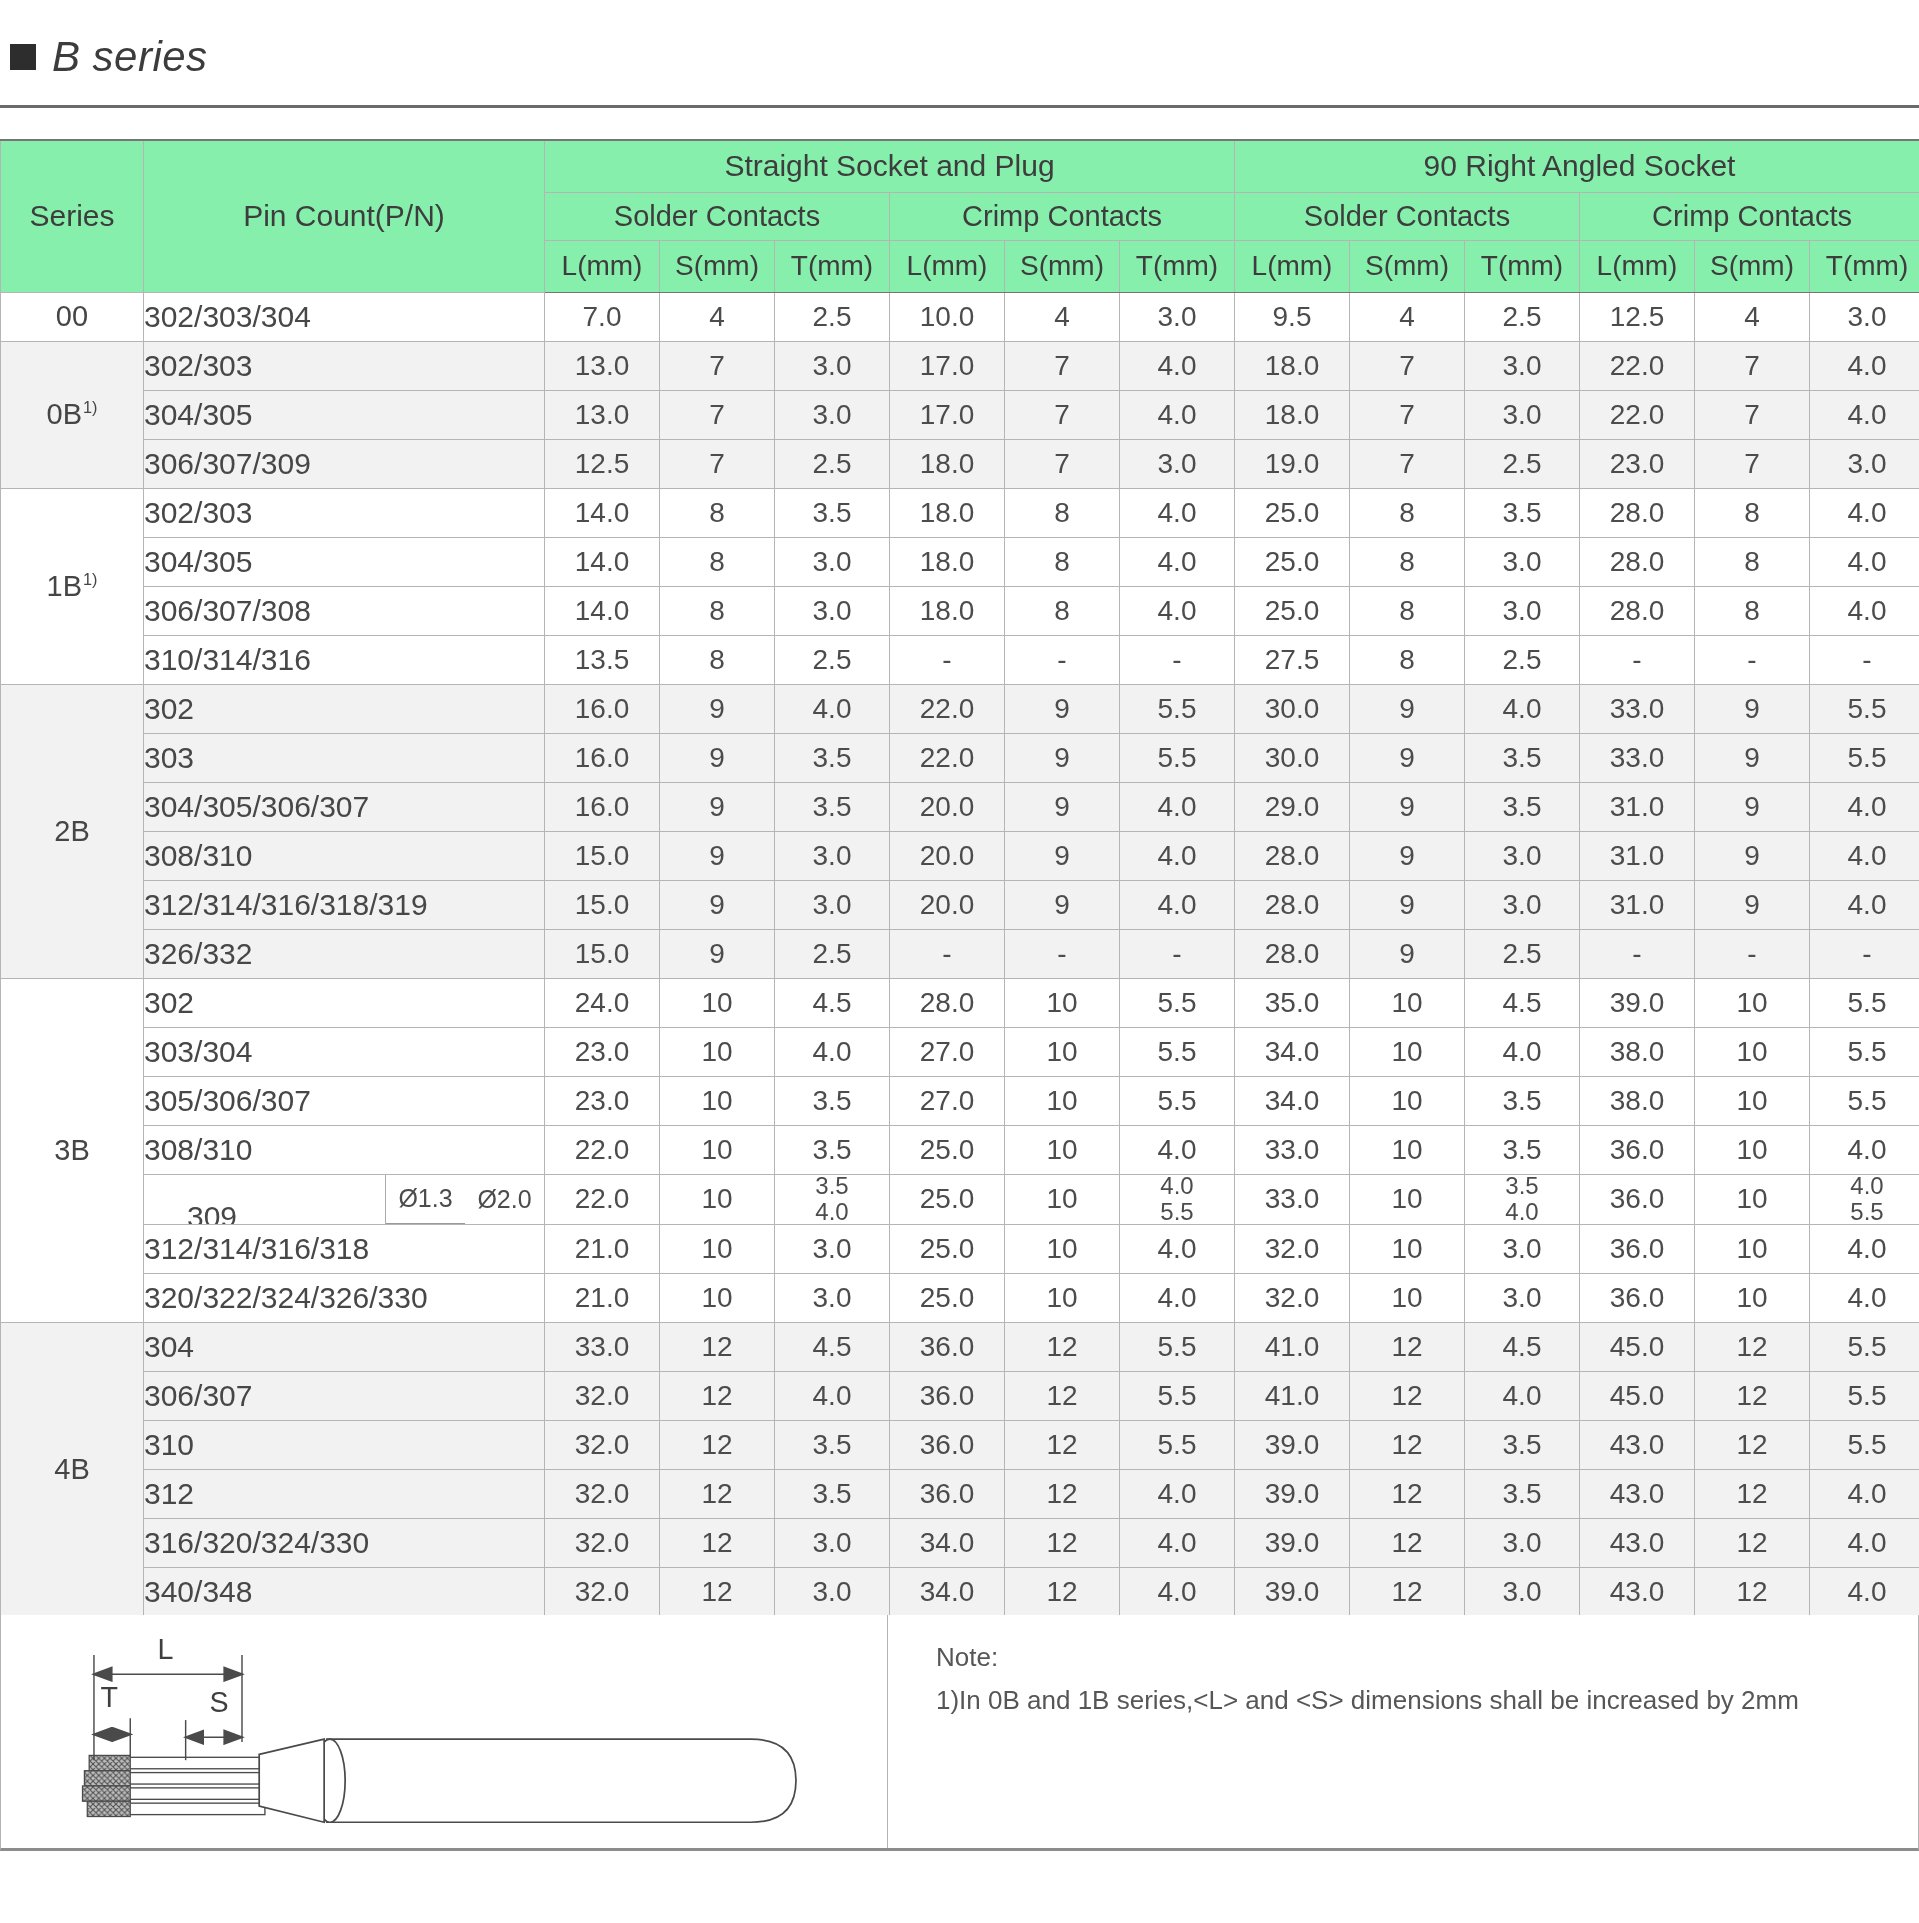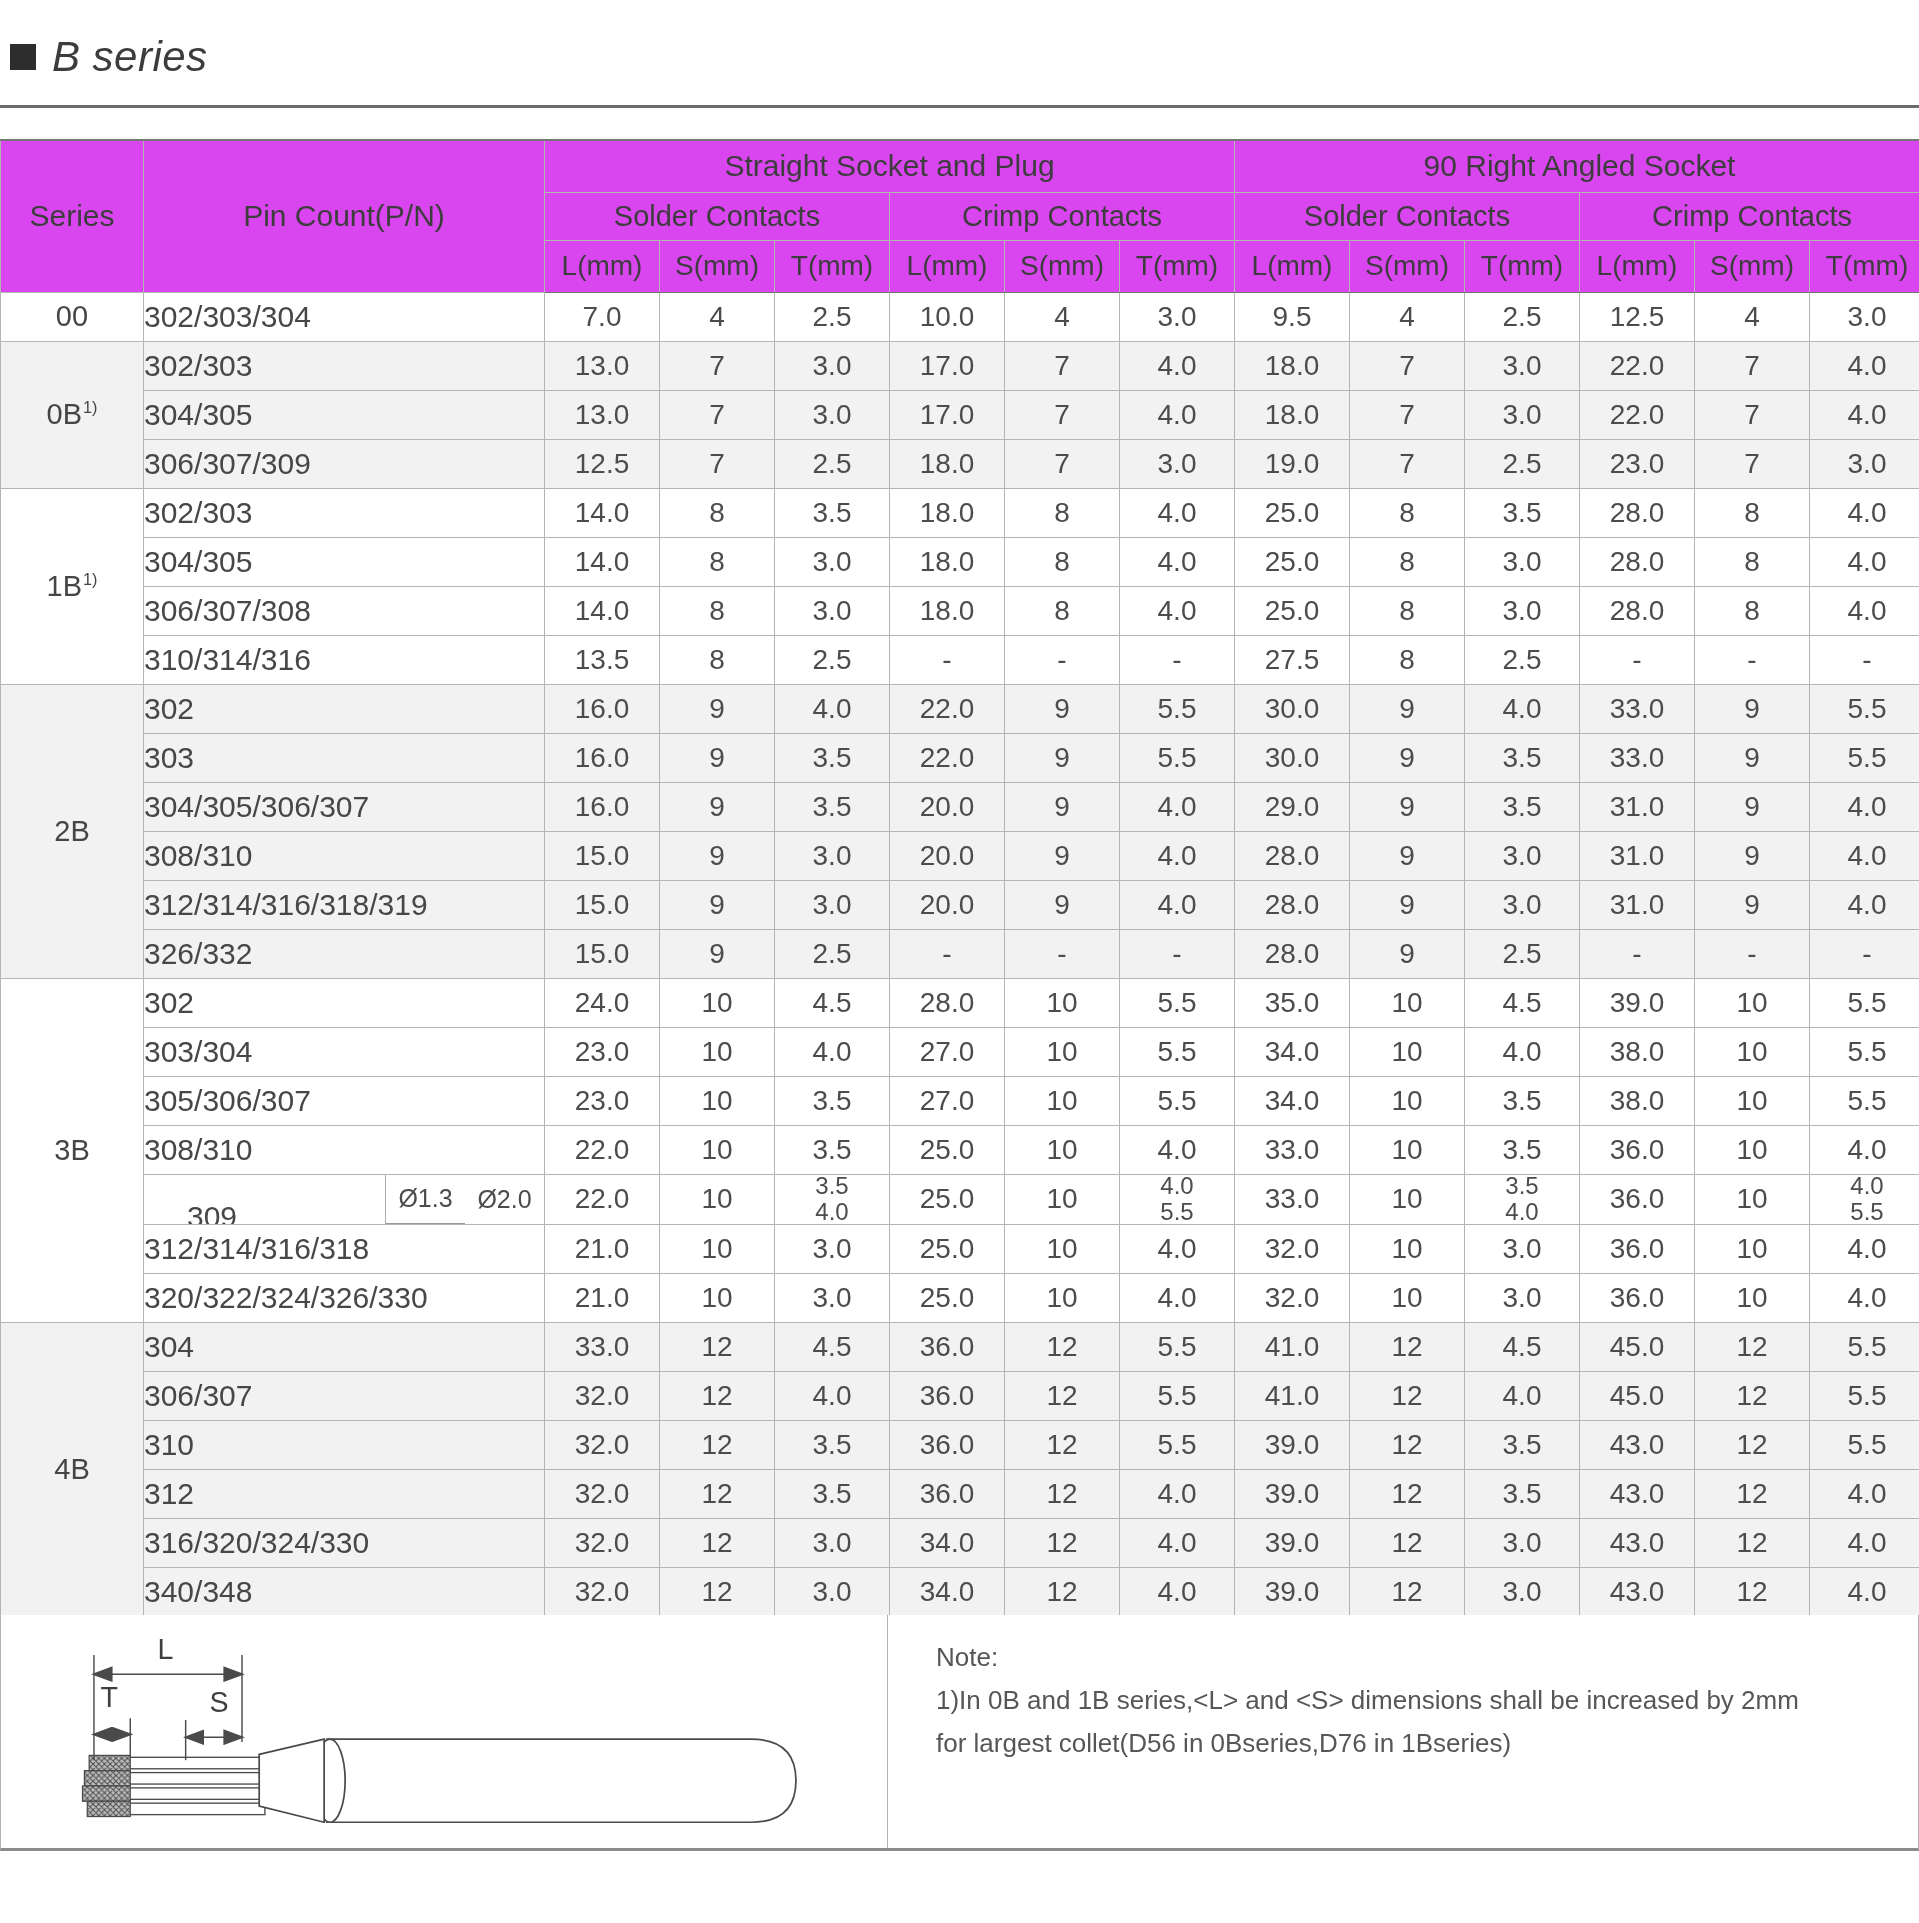--- a/index.html
+++ b/index.html
@@ -16,21 +16,21 @@
   
   table.spec{
     position:absolute;left:0;top:139px;width:1919px;
     border-collapse:collapse;table-layout:fixed;
     border-top:2.9px solid #757575;
     border-left:1px solid #b3b3b3;border-right:1px solid #b3b3b3;
     border-bottom:1.9px solid #979797;
   }
   .spec th,.spec td{border:1px solid #b5b5b5;padding:0;overflow:hidden;}
   .spec thead th{
-    background:#d946ef;font-weight:normal;color:#3d3d3d;
+    background:#86efac;font-weight:normal;color:#3d3d3d;
     text-align:center;vertical-align:middle;
   }
   .h1{height:52px;} .h1 th{font-size:30px;}
   .h2{height:48px;} .h2 th{font-size:29px;}
   .h3{height:52px;} .h3 th{font-size:28px;border-bottom:1.9px solid #757575;}
   .drow{height:49px;}
   .drow td{vertical-align:middle;}
   .group-start td{border-top:1.9px solid #989898;}
   tr.shaded td{background:#f2f2f2;}
   .series-cell{text-align:center;font-size:29px;color:#454545;}
@@ -606,17 +606,16 @@
         <g fill="#3f3f3f" font-size="30" text-anchor="middle">
           <text x="172" y="46">L</text>
           <text x="113" y="96">T</text>
           <text x="228" y="102">S</text>
         </g>
       </svg>
     </div>
     <div class="notes-cell">
       <div class="note-heading">Note:</div>
       <div class="note-line">1)In 0B and 1B series,&lt;L&gt; and &lt;S&gt; dimensions shall be increased by 2mm</div>
-      <div class="note-line">for largest collet(D56 in 0Bseries,D76 in 1Bseries)</div>
     </div>
   </div>
 </div>
 
 
 </body></html>

